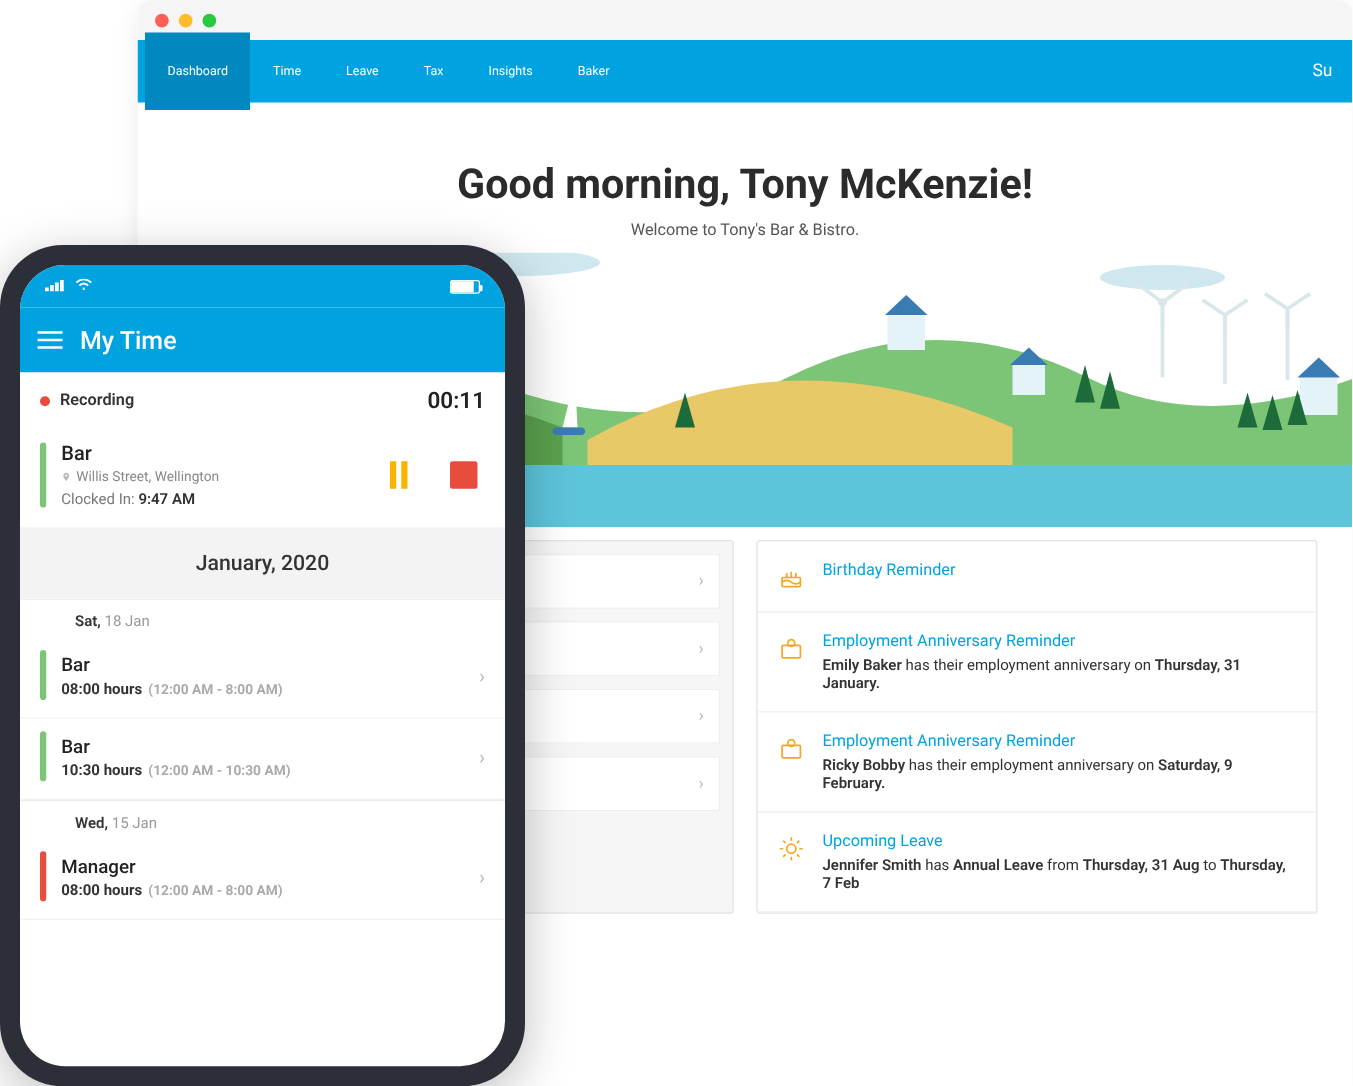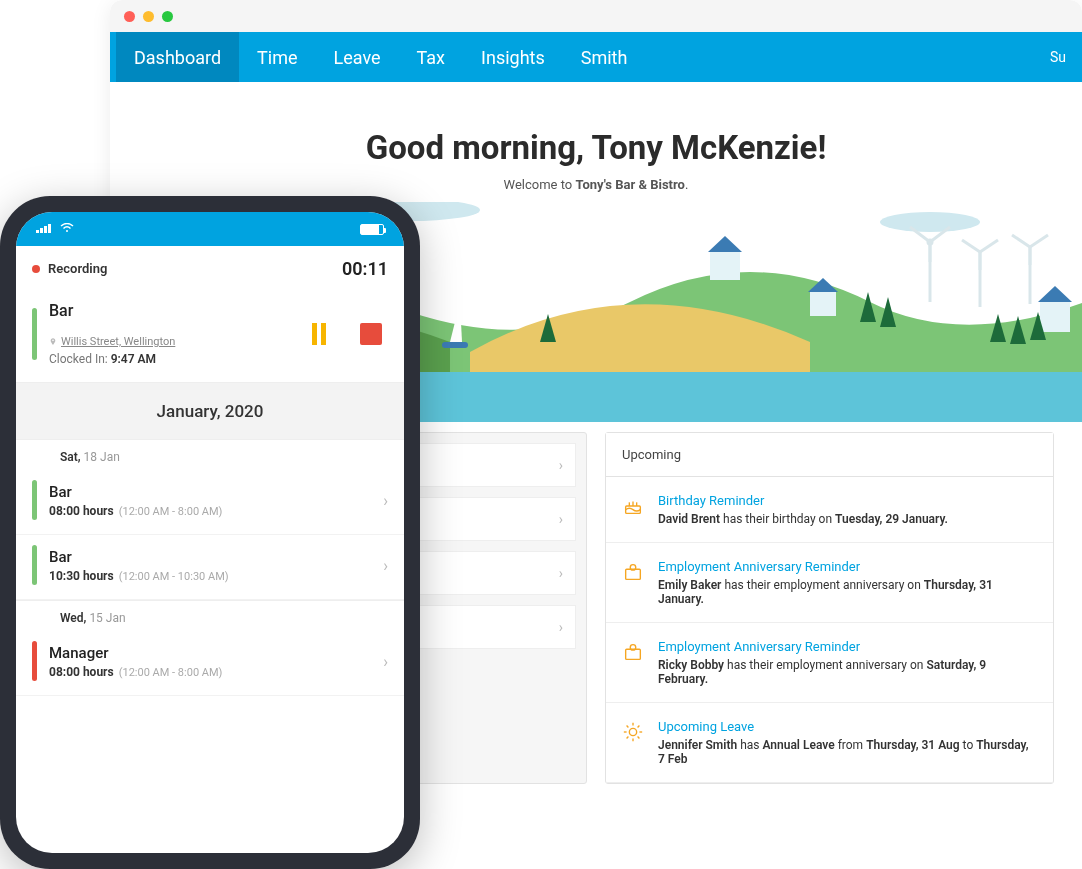--- a/index.html
+++ b/index.html
@@ -7,28 +7,28 @@
 
 
 .browser-window { position: absolute; left: 110px; top: 0; width: 972px; height: 869px; background: #fff; border-radius: 12px 12px 0 0; box-shadow: 0 4px 20px rgba(0,0,0,0.08); overflow: hidden; }
 .window-controls { height: 32px; background: #f5f5f5; display: flex; align-items: center; padding-left: 14px; gap: 8px; border-radius: 12px 12px 0 0; }
 .dot { width: 11px; height: 11px; border-radius: 50%; }
 .dot.red { background: #ff5f57; }
 .dot.yellow { background: #febc2e; }
 .dot.green { background: #28c840; }
 
 .nav-bar { height: 50px; background: #00a3e0; display: flex; align-items: center; padding: 0 6px; }
-.nav-item { color: #fff; font-size: 18px; padding: 0 18px; height: 50px; display: flex; align-items: center; cursor: pointer; }
+.nav-item { color: #fff; font-size: 10px; padding: 0 18px; height: 62px; display: flex; align-items: center; cursor: pointer; }
 .nav-item.active { background: #0088bf; }
 .nav-right { margin-left: auto; text-align: right; color: #fff; font-size: 14px; padding-right: 10px; }
 
 .hero { text-align: center; padding: 46px 0 0 0; }
 .hero h1 { font-size: 33px; font-weight: 700; color: #2b2b2b; }
 .hero p { font-size: 13px; color: #555; margin-top: 10px; }
-.hero p b { font-weight: 700; }
+.hero p b { font-weight: 400; }
 
 .illustration { height: 220px; position: relative; overflow: hidden; margin-top: 10px; }
 .illustration svg { width: 100%; height: 100%; }
 
 .panels { display: flex; gap: 18px; padding: 10px 28px 0 28px; }
 .panel { flex: 1; border: 1px solid #e2e2e2; border-radius: 3px; }
 .panel-left { background: #f6f6f6; min-width: 0; }
 .panel-header { padding: 14px 16px; font-size: 13px; color: #444; border-bottom: 1px solid #e2e2e2; background: #fff; }
 .feed-item { background: #fff; margin: 10px; border: 1px solid #eee; padding: 14px 14px; font-size: 12px; color: #333; position: relative; }
 .feed-item .chev { position: absolute; right: 12px; top: 50%; transform: translateY(-50%); color: #bbb; font-size: 14px; }
@@ -51,21 +51,21 @@
 .recording-row { display: flex; justify-content: space-between; align-items: center; padding: 12px 16px; background: #fff; }
 .rec-left { display: flex; align-items: center; gap: 8px; }
 .rec-dot { width: 8px; height: 8px; border-radius: 50%; background: #e74c3c; }
 .rec-label { font-size: 13px; font-weight: 600; color: #333; }
 .rec-time { font-size: 18px; font-weight: 600; color: #222; }
 
 .current-session { padding: 10px 16px 16px 16px; display: flex; align-items: center; border-bottom: 1px solid #eee; }
 .green-bar { width: 5px; height: 52px; background: #7cc576; border-radius: 3px; margin-right: 12px; }
 .sess-body { flex: 1; }
 .sess-title { font-size: 16px; font-weight: 500; color: #222; }
-.sess-sub { font-size: 11px; color: #888; display: flex; gap: 4px; margin-top: 15px; text-decoration: underline; }
+.sess-sub { font-size: 11px; color: #888; display: flex; gap: 4px; margin-top: 3px; }
 .sess-clock { font-size: 12px; color: #777; margin-top: 4px; }
 .sess-clock b { color: #333; font-weight: 600; }
 .sess-actions { display: flex; gap: 18px; }
 .btn-pause, .btn-stop { width: 34px; height: 34px; border-radius: 4px; display: flex; align-items: center; justify-content: center; cursor: pointer; }
 .btn-pause { }
 .btn-pause span { width: 5px; height: 22px; background: #f7b500; margin: 0 2px; display: inline-block; }
 .btn-stop { }
 .btn-stop span { width: 22px; height: 22px; background: #e74c3c; border-radius: 2px; display: inline-block; }
 
 .month-header { text-align: center; padding: 18px 0; font-size: 17px; color: #333; font-weight: 500; background: #f3f3f3; }
@@ -73,21 +73,21 @@
 .day-section { background: #fff; }
 .day-label { padding: 10px 16px 6px 16px; font-size: 12px; color: #999; border-top: 1px solid #eee; }
 .day-label b { color: #333; font-weight: 600; margin-left: 28px; }
 .entry-row { display: flex; align-items: center; padding: 10px 16px 14px 16px; position: relative; border-bottom: 1px solid #f2f2f2; }
 .entry-bar { width: 5px; height: 40px; border-radius: 3px; margin-right: 12px; }
 .entry-bar.green { background: #7cc576; }
 .entry-bar.red { background: #e74c3c; }
 .entry-body { flex: 1; }
 .entry-title { font-size: 15px; color: #222; font-weight: 500; }
 .entry-sub { font-size: 12px; color: #333; margin-top: 3px; }
-.entry-sub .range { color: #aaa; font-size: 11px; margin-left: 5px; }
+.entry-sub .range { color: #aaa; font-size: 11px; margin-left: 5px; font-weight: bold; }
 .entry-chev { color: #bbb; font-size: 16px; }
 
 .pin-icon { width: 8px; display: inline-block; fill: #bbb; }
 .sig-icon { display: inline-flex; gap: 1px; align-items: flex-end; height: 10px; }
 .sig-icon span { width: 3px; background: #fff; }
 .wifi-icon { display: inline-block; margin-left: 6px; }
 .battery-icon { width: 24px; height: 11px; border: 1px solid #fff; border-radius: 2px; position: relative; display: inline-block; }
 .battery-icon::after { content: ""; position: absolute; right: -3px; top: 3px; width: 2px; height: 5px; background: #fff; border-radius: 0 1px 1px 0; }
 .battery-icon i { display: block; width: 80%; height: 100%; background: #fff; }
 </style>
@@ -100,21 +100,21 @@
     <div class="dot yellow"></div>
     <div class="dot green"></div>
   </div>
 
   <div class="nav-bar">
     <div class="nav-item active">Dashboard</div>
     <div class="nav-item">Time</div>
     <div class="nav-item">Leave</div>
     <div class="nav-item">Tax</div>
     <div class="nav-item">Insights</div>
-    <div class="nav-item">Smith</div>
+    <div class="nav-item">Baker</div>
     <div class="nav-right">Su</div>
   </div>
 
   <div class="hero">
     <h1>Good morning, Tony McKenzie!</h1>
     <p>
       <span>Welcome to </span><b>Tony's Bar &amp; Bistro</b>.
     </p>
   </div>
 
@@ -179,33 +179,31 @@
         <span> for </span><b>$129.00</b><span> against </span><b>Petrol</b><span> for </span><b>Tuesday, 15</b>
         <span class="chev">›</span>
       </div>
       <div class="feed-item">
         <span> for </span><b>$99.99</b><span> against </span><b>Workplace Purchases</b>
         <span class="chev">›</span>
       </div>
     </div>
 
     <div class="panel">
-      <div class="panel-header">Upcoming</div>
       <div class="upcoming-list">
         <div class="up-item">
           <svg class="up-icon" viewBox="0 0 24 24" fill="none" stroke="#f5a623" stroke-width="1.5">
               <rect x="4" y="12" width="16" height="8" rx="1"></rect>
               <path d="M4 16 q4 -3 8 0 t8 0"></path>
               <line x1="8" y1="12" x2="8" y2="8"></line>
               <line x1="12" y1="12" x2="12" y2="7"></line>
               <line x1="16" y1="12" x2="16" y2="8"></line>
             </svg>
           <div class="up-body">
             <div class="up-title">Birthday Reminder</div>
-            <div class="up-detail"><b>David Brent</b><span> has their birthday on </span><b>Tuesday, 29 January.</b></div>
           </div>
         </div>
         <div class="up-item">
           <svg class="up-icon" viewBox="0 0 24 24" fill="none" stroke="#f5a623" stroke-width="1.5">
               <rect x="4" y="9" width="16" height="11" rx="1"></rect>
               <circle cx="12" cy="7" r="3"></circle>
             </svg>
           <div class="up-body">
             <div class="up-title">Employment Anniversary Reminder</div>
             <div class="up-detail"><b>Emily Baker</b><span> has their employment anniversary on </span><b>Thursday, 31 January.</b></div>
@@ -258,20 +256,28 @@
         <svg class="wifi-icon" width="14" height="10" viewBox="0 0 14 10" fill="none" stroke="#fff" stroke-width="1.5">
             <path d="M1 3 Q7 -2 13 3"></path>
             <path d="M3.5 5.5 Q7 2 10.5 5.5"></path>
             <circle cx="7" cy="8" r="1" fill="#fff" stroke="none"></circle>
           </svg>
       </span>
       <span class="battery-icon">
           <i></i>
         </span>
     </div>
+    <div class="phone-header">
+      <div class="hamburger">
+          <span></span>
+          <span></span>
+          <span></span>
+        </div>
+      <h2>My Time</h2>
+    </div>
 
     <div class="recording-row">
       <div class="rec-left">
         <span class="rec-dot"></span>
         <span class="rec-label">Recording</span>
       </div>
       <span class="rec-time">00:11</span>
     </div>
 
     <div class="current-session">

